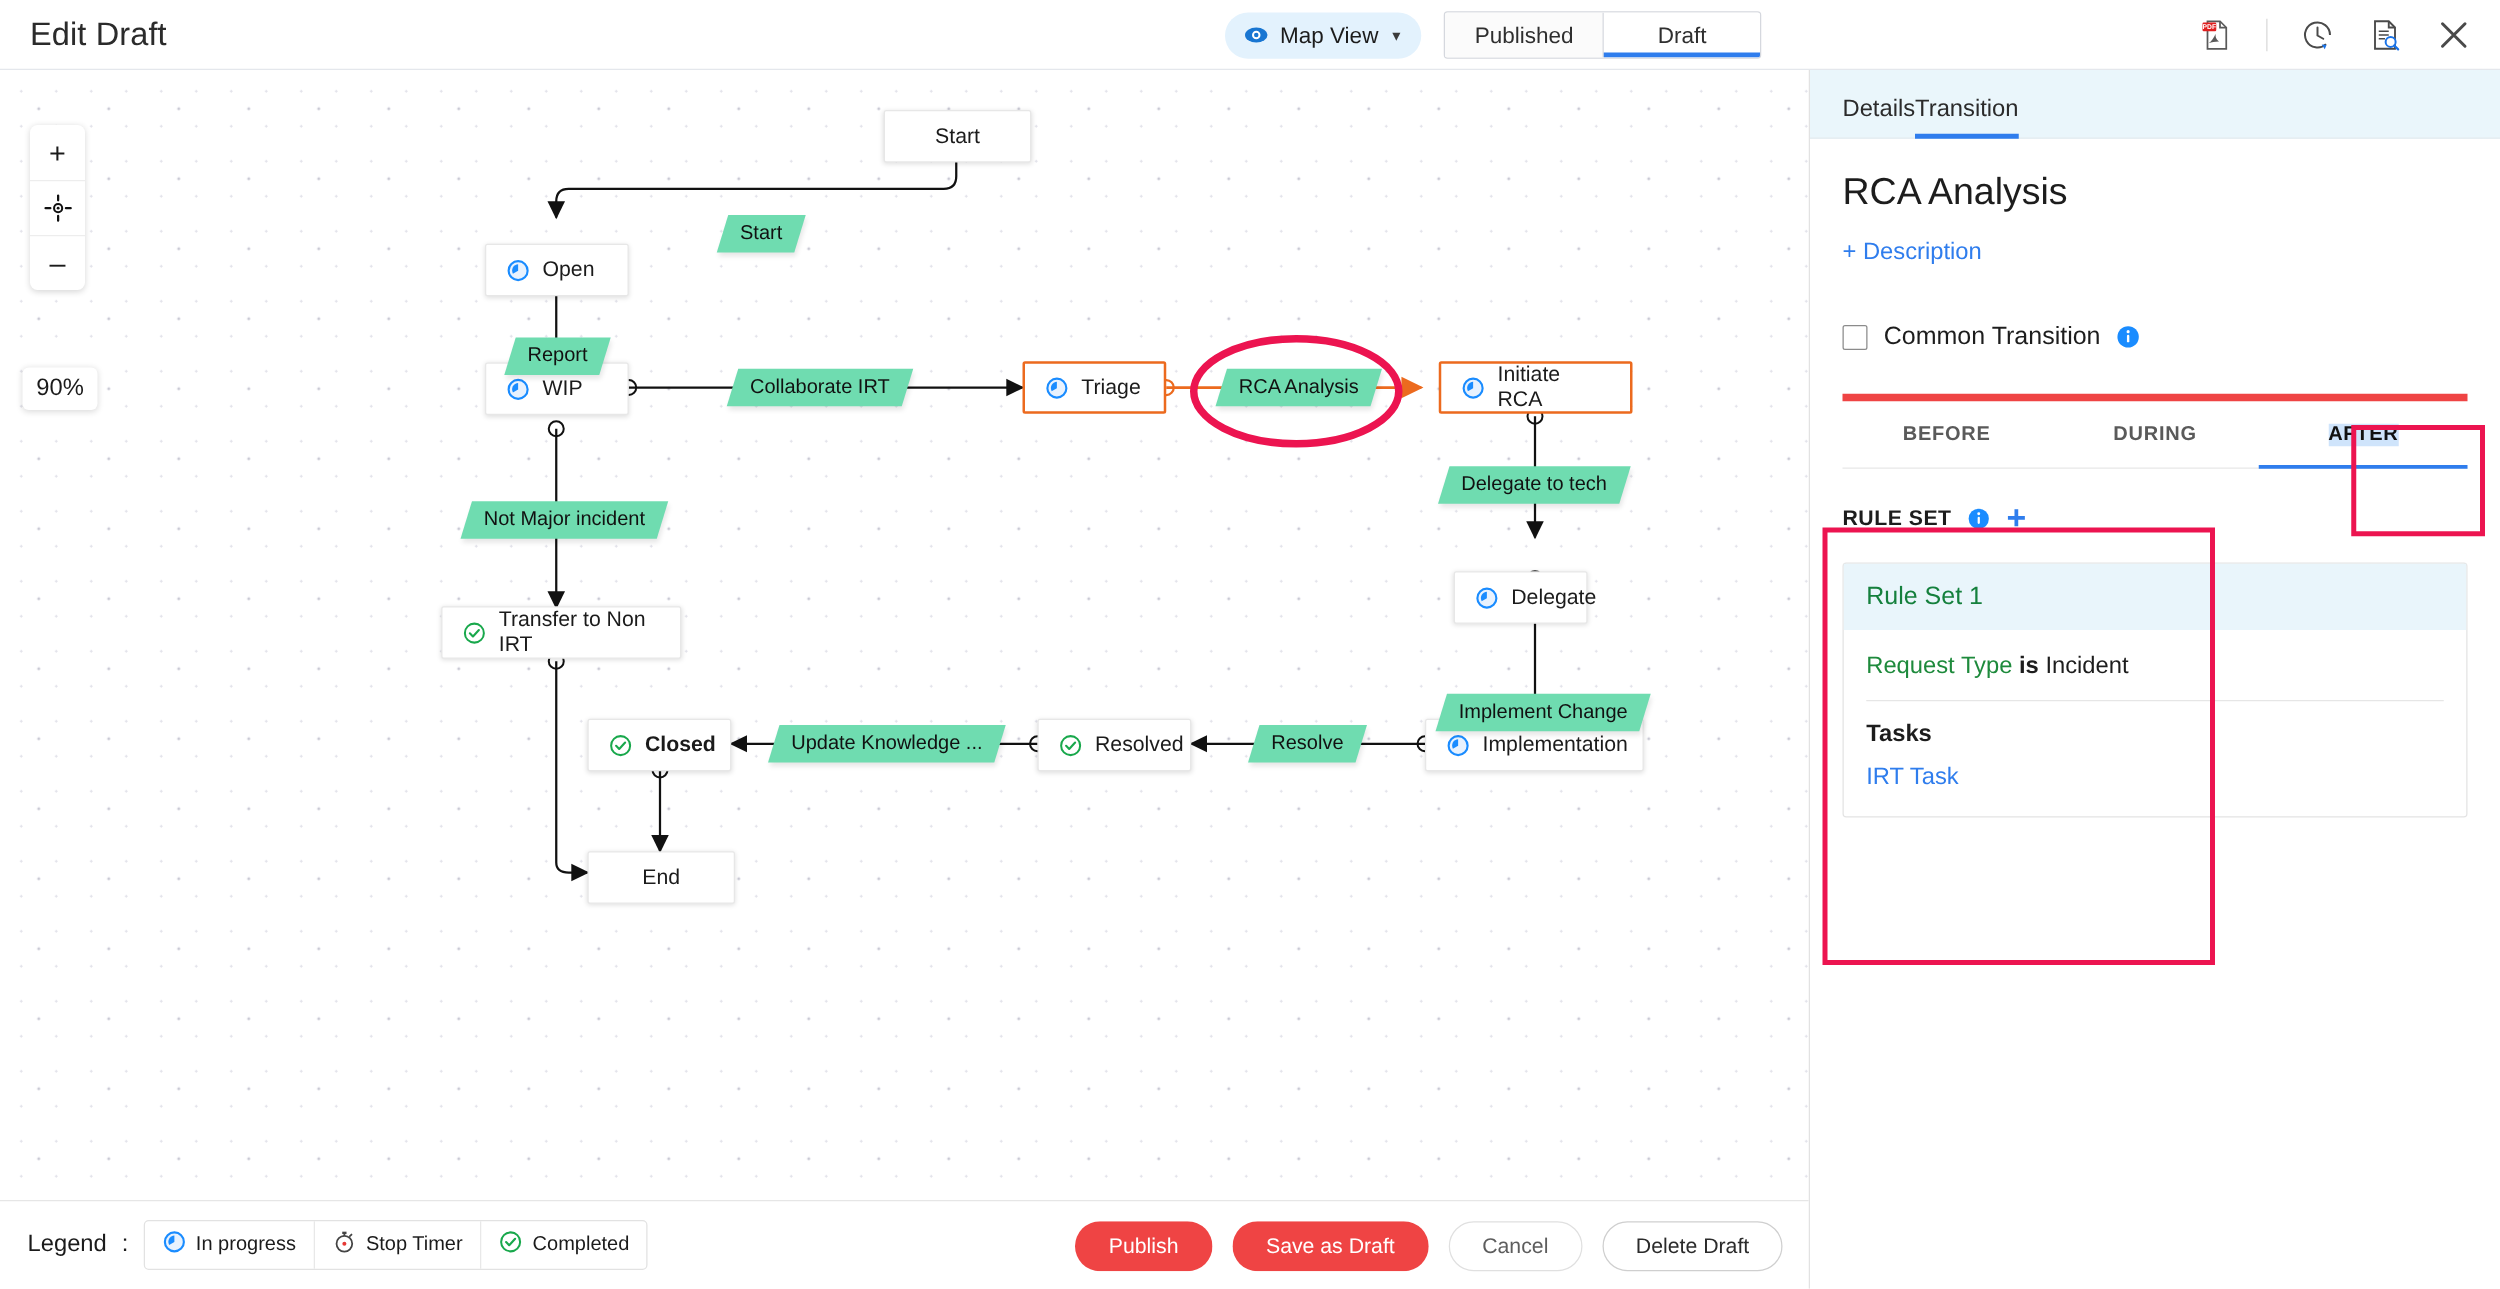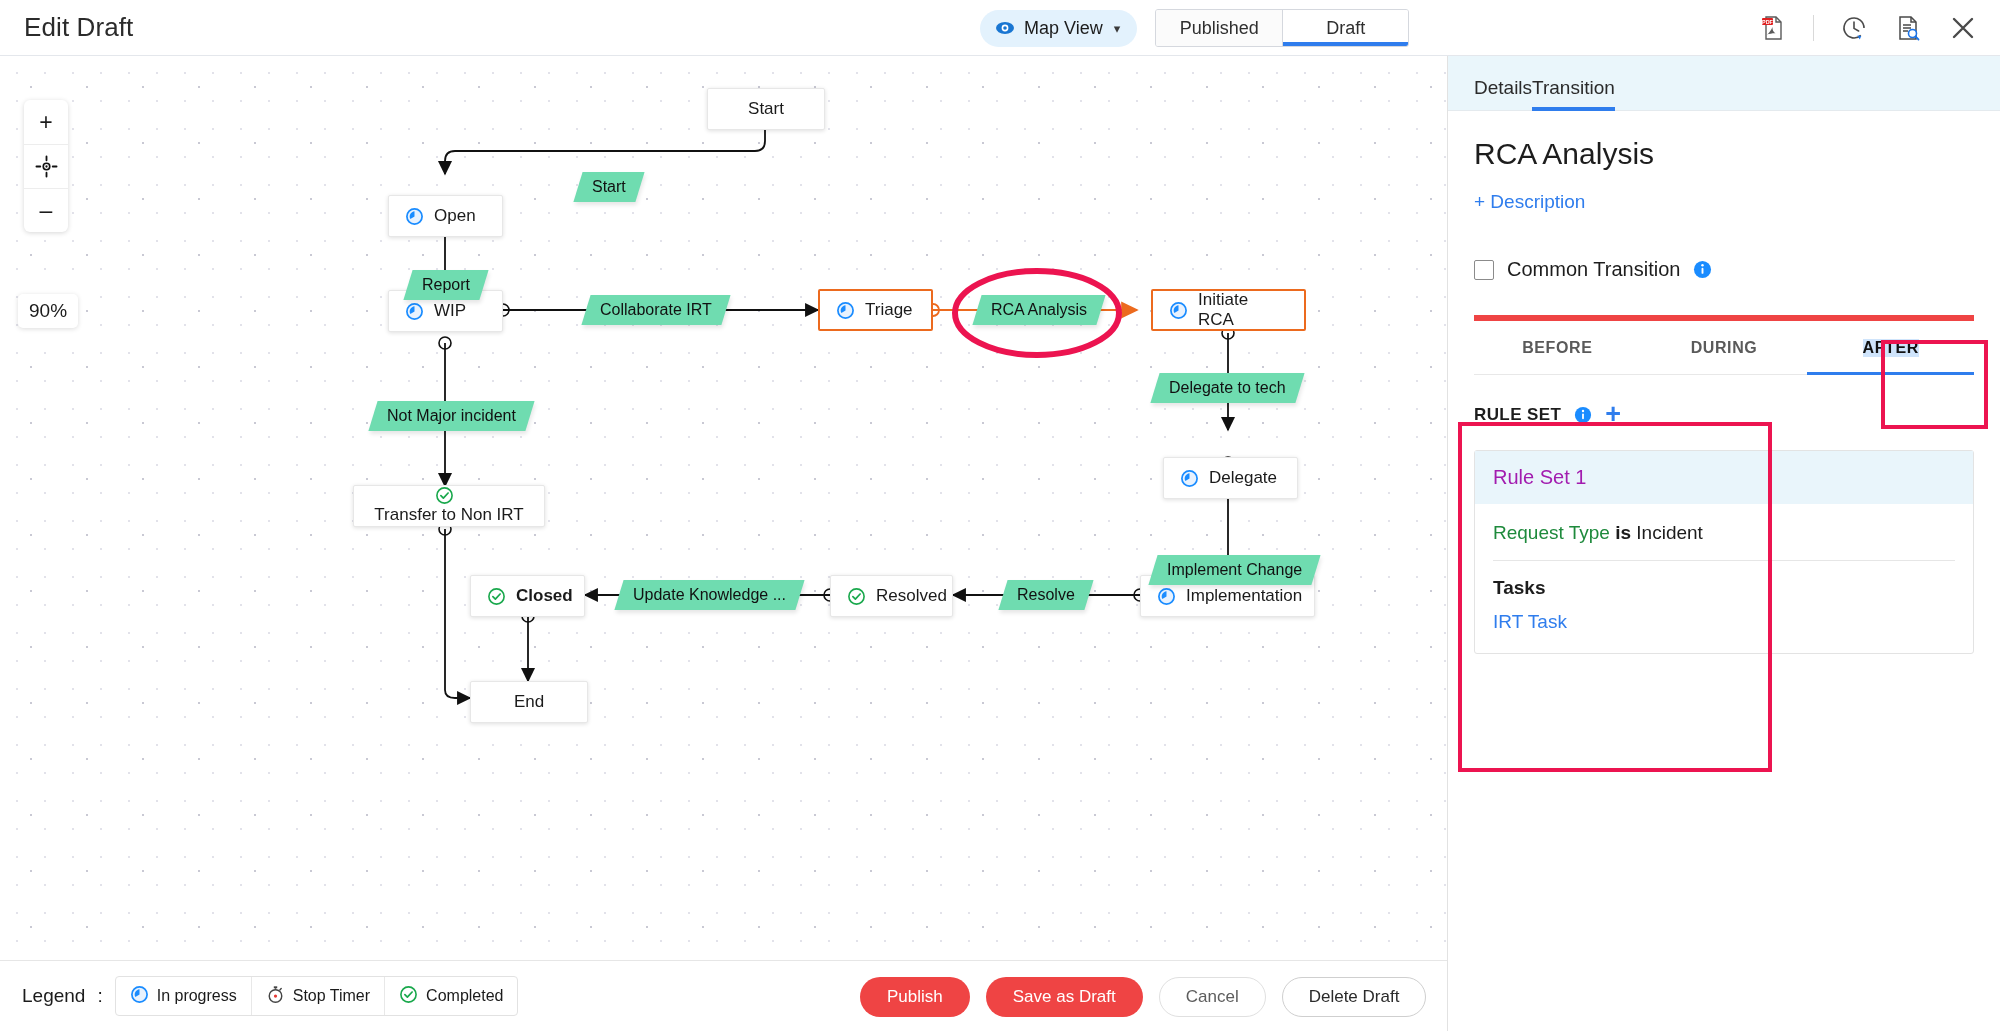--- a/index.html
+++ b/index.html
@@ -184,21 +184,21 @@
   .ruleset-hd {
     margin-top: 26px; display: flex; align-items: center; gap: 13px;
     font-size: 17px; font-weight: bold; color: #1d1d1d; letter-spacing: .4px;
   }
   .plus-ic { color: #2f7ded; font-size: 27px; line-height: 1; cursor: pointer; }
 
   .rs-card {
     margin-top: 22px; border: 1px solid #e3e3e3; border-radius: 3px; background: #fff;
   }
   .rs-title {
-    background: #e9f5fb; padding: 15px 18px; font-size: 20px; color: #a21caf;
+    background: #e9f5fb; padding: 15px 18px; font-size: 20px; color: #15803d;
   }
   .rs-cond { padding: 18px 18px 16px 18px; font-size: 19px; color: #1d1d1d; }
   .rs-cond .field { color: #1e8a3c; }
   .rs-cond .op { font-weight: bold; }
   .rs-sep { height: 1px; background: #e6e6e6; margin: 0 18px; }
   .rs-tasks-h { padding: 16px 18px 0 18px; font-size: 19px; font-weight: bold; color: #1d1d1d; }
   .rs-task { padding: 12px 18px 20px 18px; font-size: 19px; color: #2f7ded; cursor: pointer; }
 
   .annot { position: absolute; border: 4px solid #ec1450; pointer-events: none; z-index: 20; }
 
@@ -361,41 +361,41 @@
     <div class="node orange" style="left:1151px; top:233px; width:155px;">
       <span class="nic">
         <svg width="19" height="19" viewBox="0 0 20 20">
             <circle cx="10" cy="10" r="8" fill="#e8f2fe" stroke="#1a8cff" stroke-width="1.8"></circle>
             <path d="M10 10L10 4.6A5.4 5.4 0 0 0 5.6 12.6z" fill="#1a8cff"></path>
           </svg>
       </span>
       <span>Initiate RCA</span>
     </div>
 
-    <div class="node" style="left:1163px; top:401px; width:135px;">
+    <div class="node" style="left:1163px; top:401px; width:107px;">
       <span class="nic">
         <svg width="19" height="19" viewBox="0 0 20 20">
             <circle cx="10" cy="10" r="8" fill="#e8f2fe" stroke="#1a8cff" stroke-width="1.8"></circle>
             <path d="M10 10L10 4.6A5.4 5.4 0 0 0 5.6 12.6z" fill="#1a8cff"></path>
           </svg>
       </span>
       <span>Delegate</span>
     </div>
 
     <div class="node" style="left:1140px; top:519px; width:175px;">
       <span class="nic">
         <svg width="19" height="19" viewBox="0 0 20 20">
             <circle cx="10" cy="10" r="8" fill="#e8f2fe" stroke="#1a8cff" stroke-width="1.8"></circle>
             <path d="M10 10L10 4.6A5.4 5.4 0 0 0 5.6 12.6z" fill="#1a8cff"></path>
           </svg>
       </span>
       <span>Implementation</span>
     </div>
 
-    <div class="node" style="left:353px; top:429px; width:192px;flex-direction:column;">
+    <div class="node" style="left:353px; top:429px; width:192px;">
       <span class="nic">
         <svg width="19" height="19" viewBox="0 0 20 20">
             <circle cx="10" cy="10" r="8" fill="#fff" stroke="#19a84c" stroke-width="1.7"></circle>
             <path d="M6.2 10.2l2.6 2.6 5-5.4" fill="none" stroke="#19a84c" stroke-width="1.8" stroke-linecap="round" stroke-linejoin="round"></path>
           </svg>
       </span>
       <span>Transfer to Non IRT</span>
     </div>
 
     <div class="node" style="left:830px; top:519px; width:123px;">

